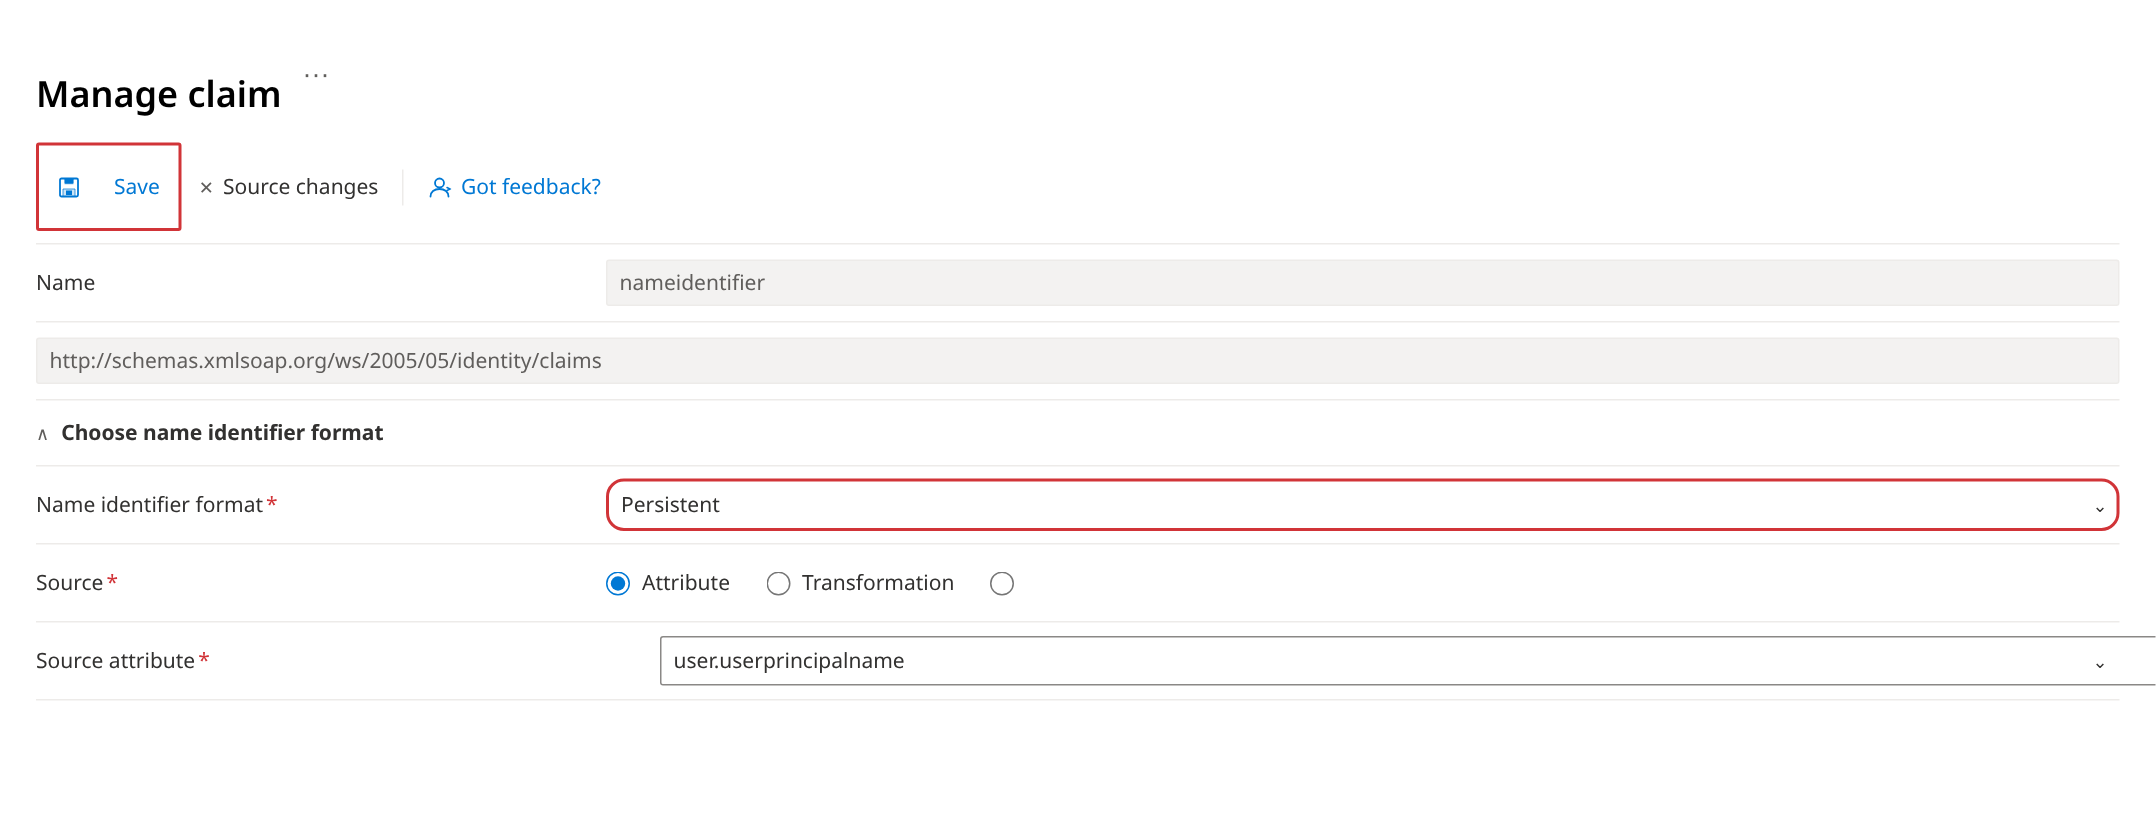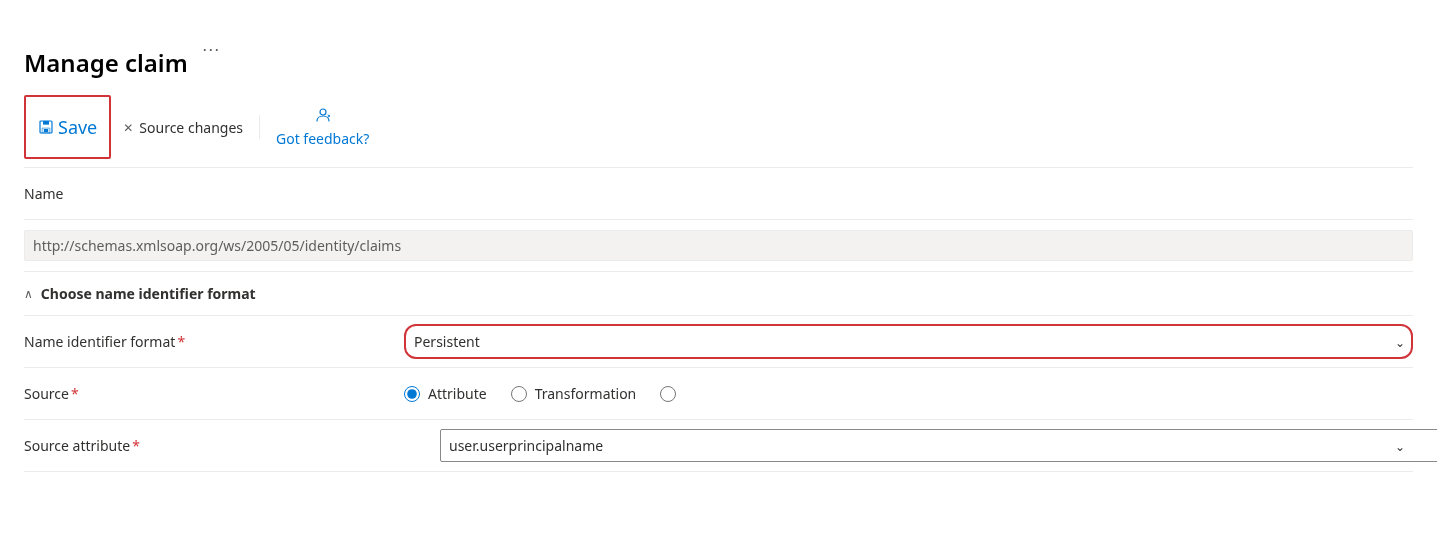--- a/index.html
+++ b/index.html
@@ -45,26 +45,26 @@
       align-items: center;
       gap: 0;
       border-bottom: 1px solid #edebe9;
       padding-bottom: 8px;
       margin-bottom: 0;
     }
 
     .toolbar-btn {
       display: flex;
       align-items: center;
-      gap: 4px;
+      gap: 22px;
       padding: 18px 12px;
       background: none;
       border: 2px solid #d13438;
       cursor: pointer;
-      font-size: 18px;
+      font-size: 14px;
       color: #0078d4;
       border-radius: 2px;
       font-family: inherit;
     }
 
     .toolbar-btn-plain {
       display: flex;
       align-items: center;
       gap: 6px;
       padding: 6px 12px;
@@ -88,21 +88,20 @@
       display: flex;
       align-items: center;
       gap: 6px;
       padding: 6px 12px;
       background: none;
       border: none;
       cursor: pointer;
       font-size: 14px;
       color: #0078d4;
       font-family: inherit;
-      flex-direction: column;
     }
 
     .form-section {
       padding: 0;
     }
 
     .form-row {
       display: flex;
       align-items: center;
       min-height: 52px;
@@ -283,20 +282,23 @@
         <path d="M13 8l2 1-2 1" stroke="#0078d4" stroke-width="1" stroke-linecap="round"></path>
       </svg>
       <span>Got feedback?</span>
     </button>
   </div>
 
   <div class="form-section">
 
     <div class="form-row">
       <div class="form-label">Name</div>
+      <div class="form-control-area">
+        <input type="text" class="text-input" readonly="" value="nameidentifier" style="">
+      </div>
     </div>
 
     <div class="form-row">
       <div class="form-control-area">
         <input type="text" class="text-input" readonly="" value="http://schemas.xmlsoap.org/ws/2005/05/identity/claims" style="">
       </div>
     </div>
 
     <div class="section-collapse">
       <span class="collapse-icon">∧</span>

